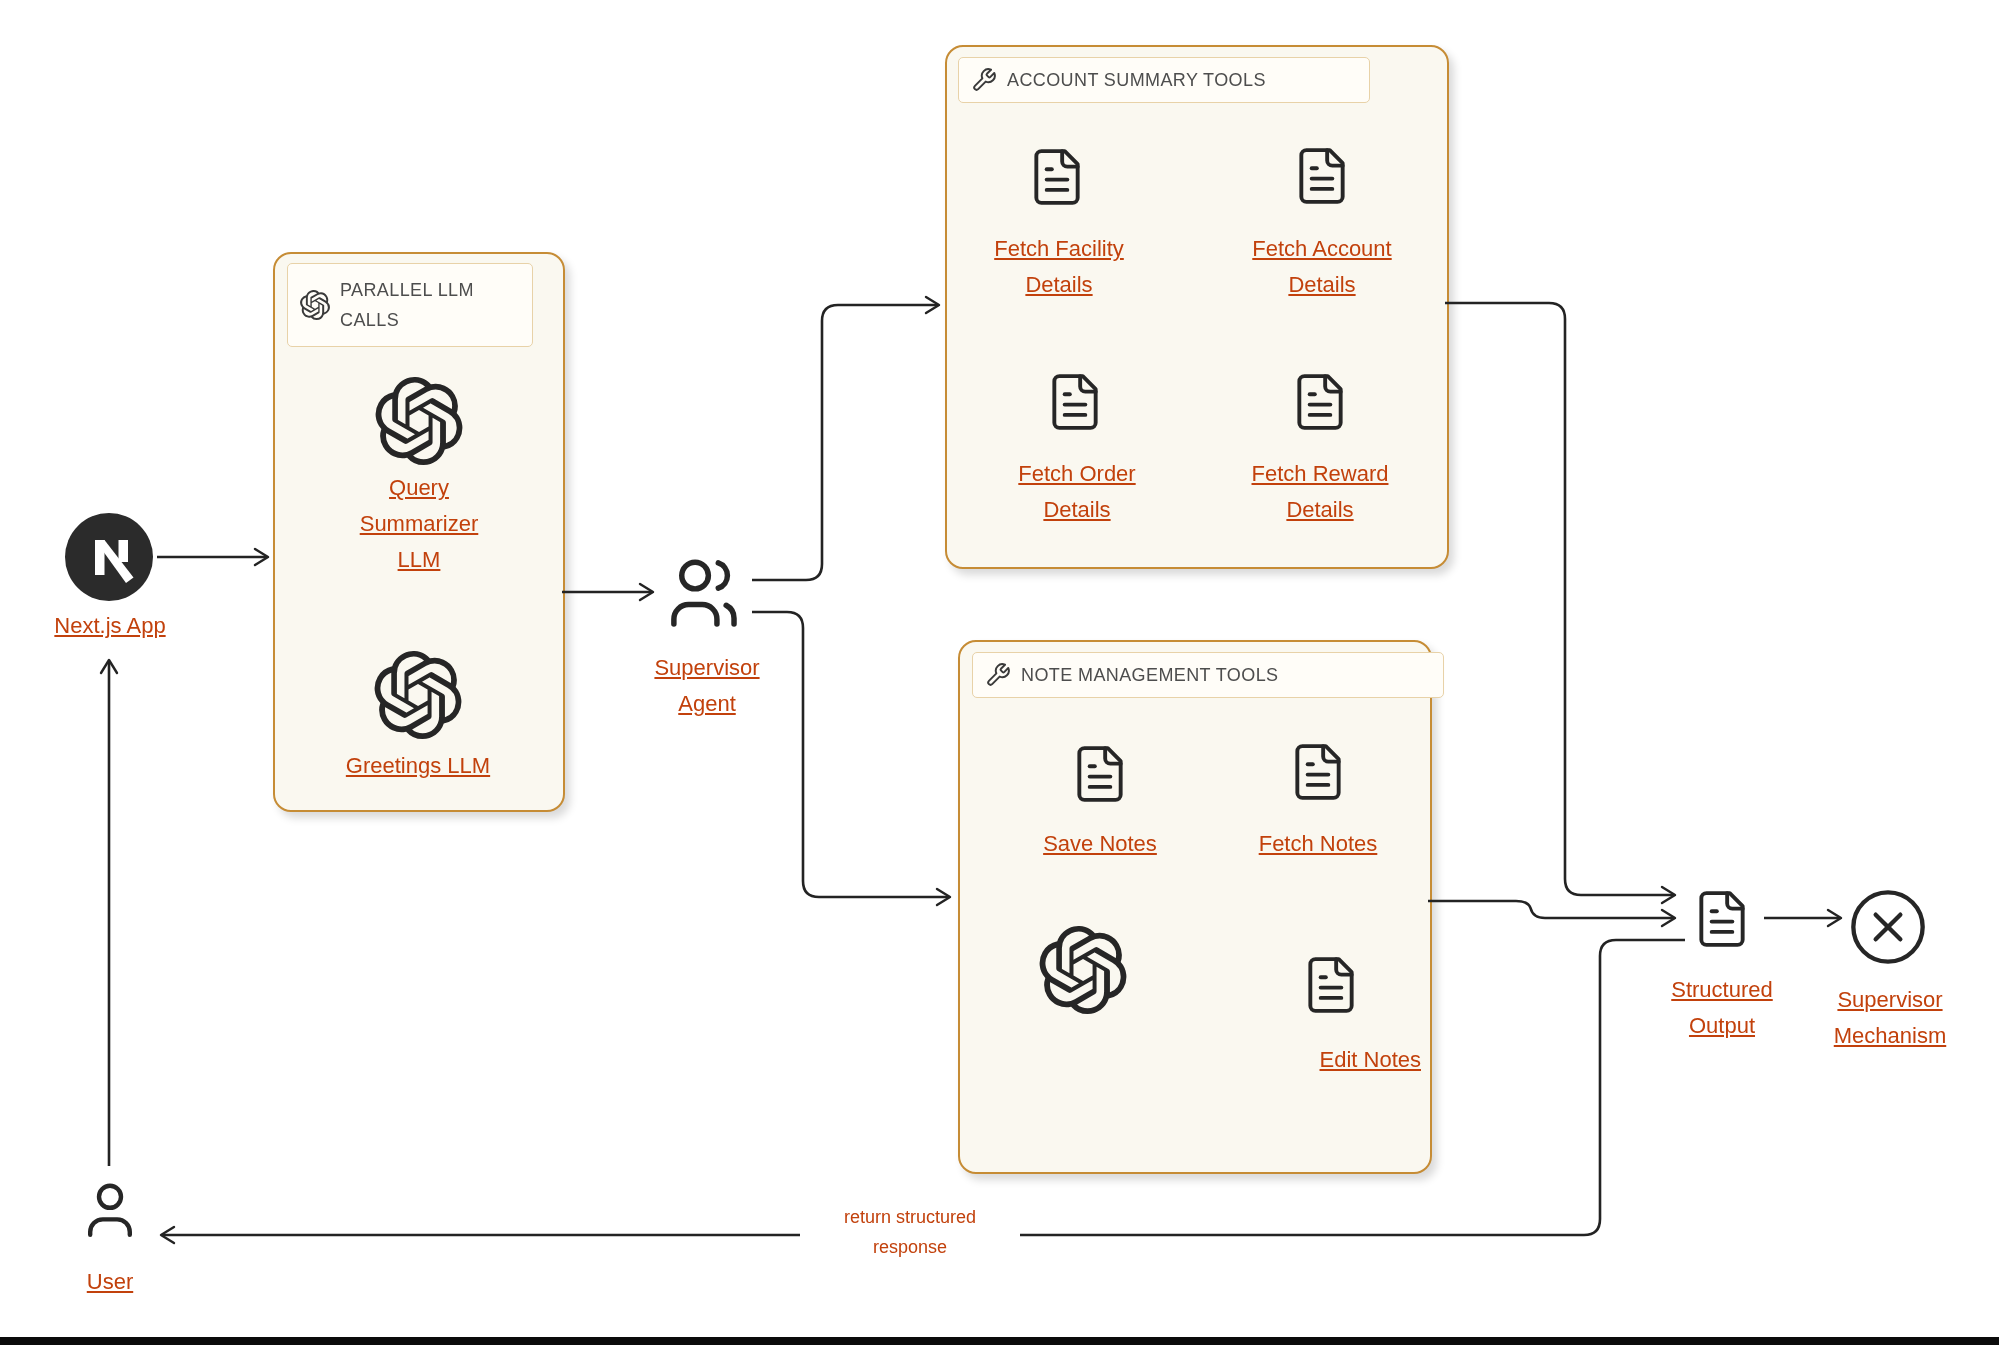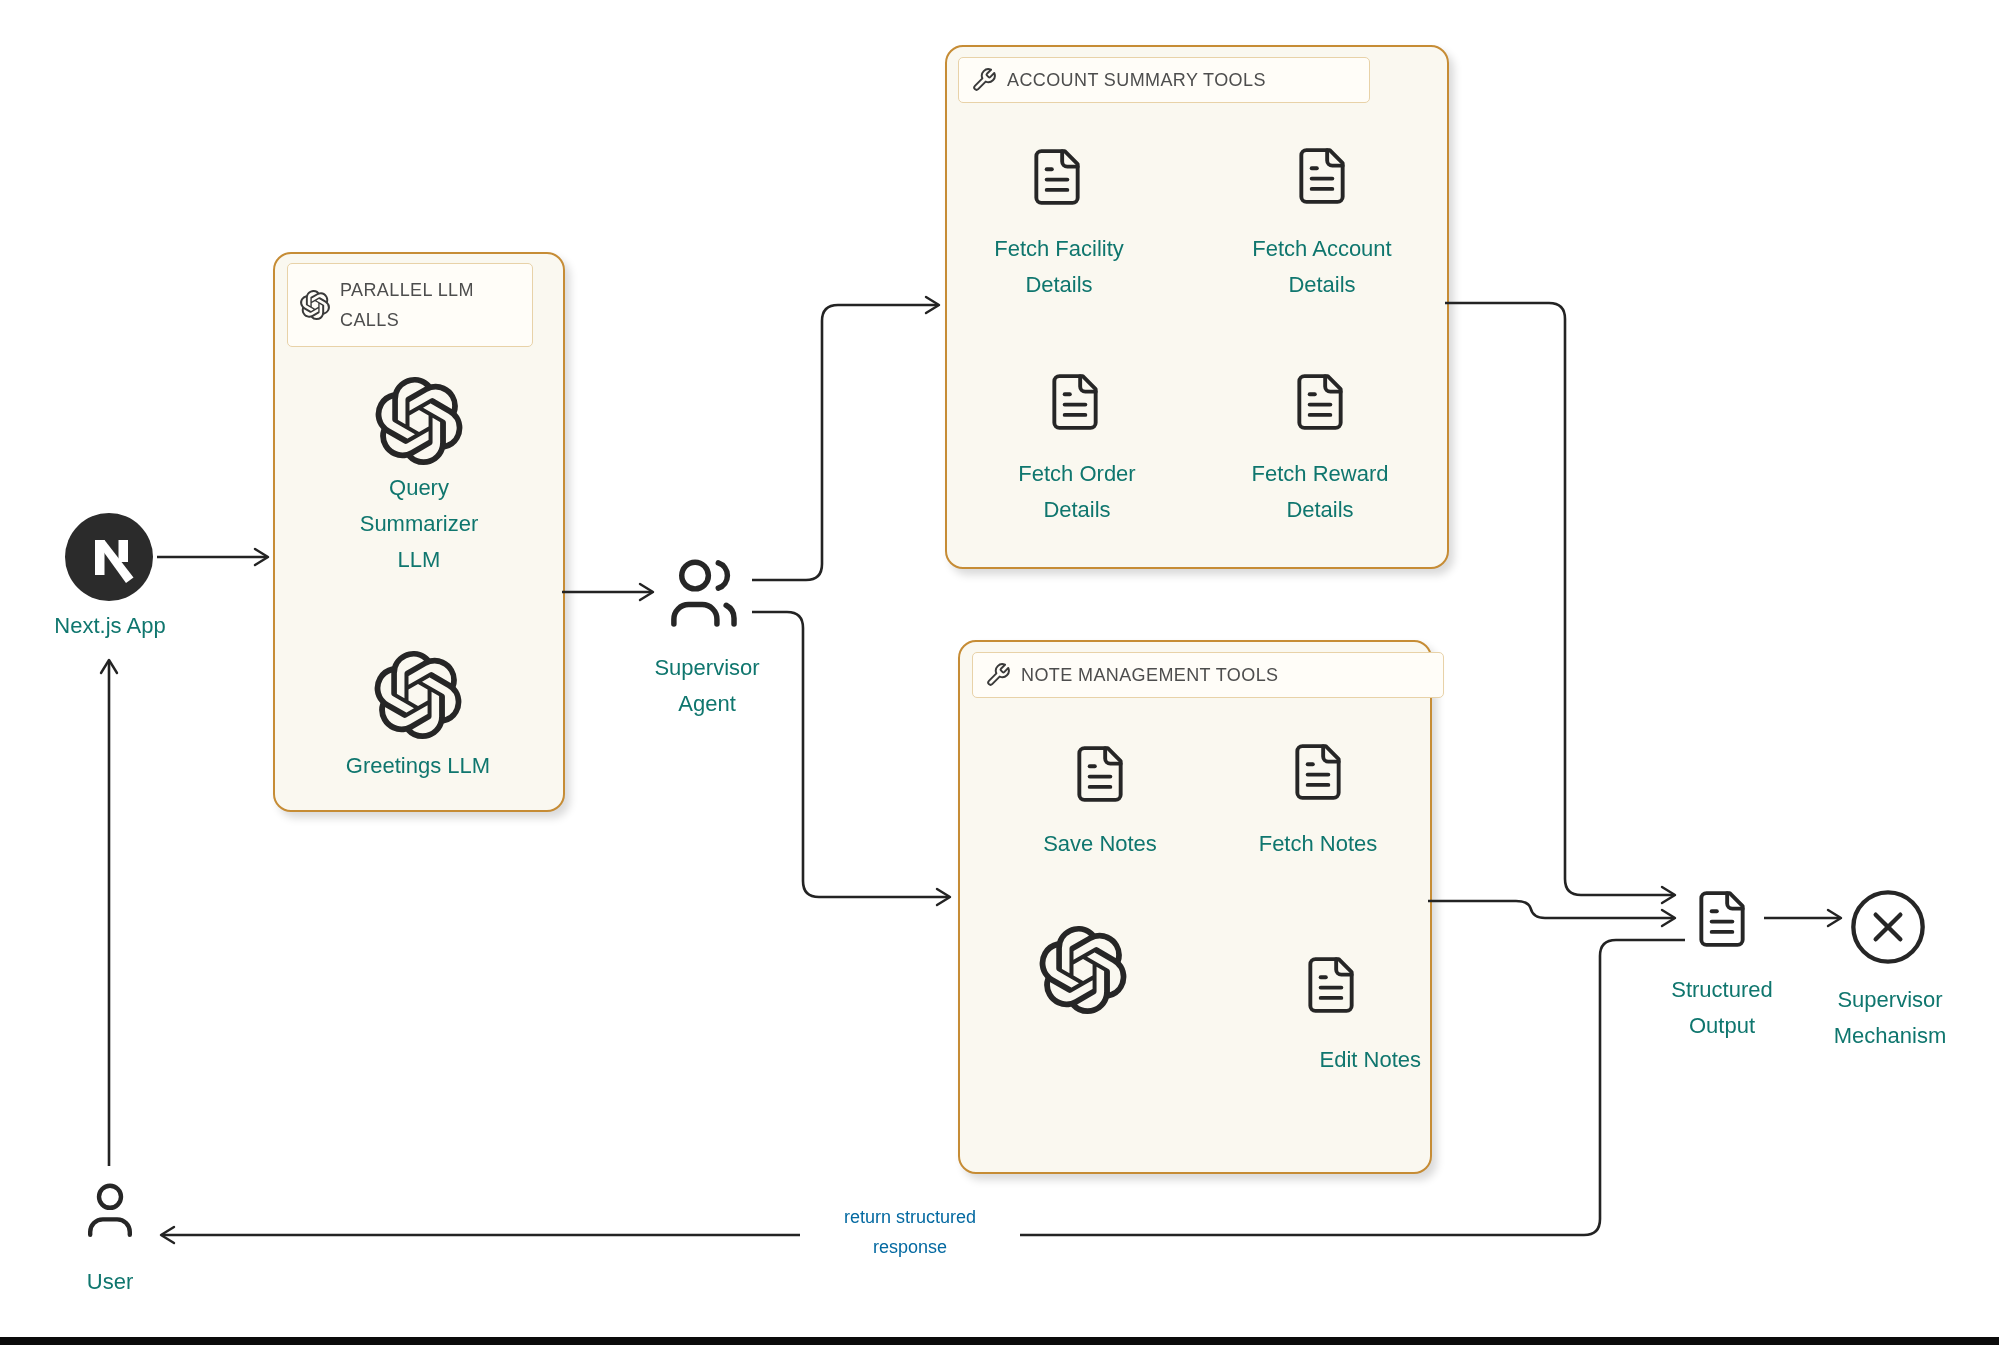--- a/index.html
+++ b/index.html
@@ -6,23 +6,23 @@
   .canvas{position:relative;width:1999px;height:1345px;background:#ffffff;overflow:hidden;
           font-family:"Liberation Sans",sans-serif;color:#161616;}
   .wires{position:absolute;left:0;top:0;z-index:3;pointer-events:none;}
   .edge{fill:none;stroke:#232323;stroke-width:2.6px;}
   .groupbox{position:absolute;z-index:2;background:#faf8f0;border:2.5px solid #c68c35;
             border-radius:18px;box-shadow:5px 6px 8px rgba(0,0,0,0.15);}
   .grouphdr{position:absolute;z-index:2;background:#fffdf8;border:1.5px solid #e8d2a8;
             border-radius:5px;display:flex;align-items:center;gap:10px;padding:0 12px;box-sizing:border-box;}
   .hdrtext{font-size:18px;line-height:30px;color:#4d4d4d;letter-spacing:0.4px;text-align:left;}
   .icn{position:absolute;z-index:2;color:#262626;}
-  .lbl{position:absolute;z-index:4;font-size:22px;line-height:36px;text-align:center;color:#0f766e;}
+  .lbl{position:absolute;z-index:4;font-size:22px;line-height:36px;text-align:center;color:#c2410c;text-decoration:underline;}
   .edge-lbl{position:absolute;z-index:5;font-size:18px;line-height:30px;text-align:center;
-            color:#0369a1;background:#ffffff;padding:0 6px;}
+            color:#c2410c;background:#ffffff;padding:0 6px;}
   .bottombar{position:absolute;left:0;top:1337px;width:1999px;height:8px;background:#0b0b0b;z-index:6;}
 
   
   #nextjs-badge{left:65px;top:513px;width:88px;height:88px;}
   #lbl-nextjs{left:25px;top:608px;width:170px;}
   #box-parallel{left:273px;top:252px;width:288px;height:556px;}
   #hdr-parallel{left:287px;top:263px;width:246px;height:84px;}
   #ic-query{left:375px;top:377px;width:88px;height:88px;}
   #lbl-query{left:344px;top:470px;width:150px;}
   #ic-greet{left:374px;top:651px;width:88px;height:88px;}

